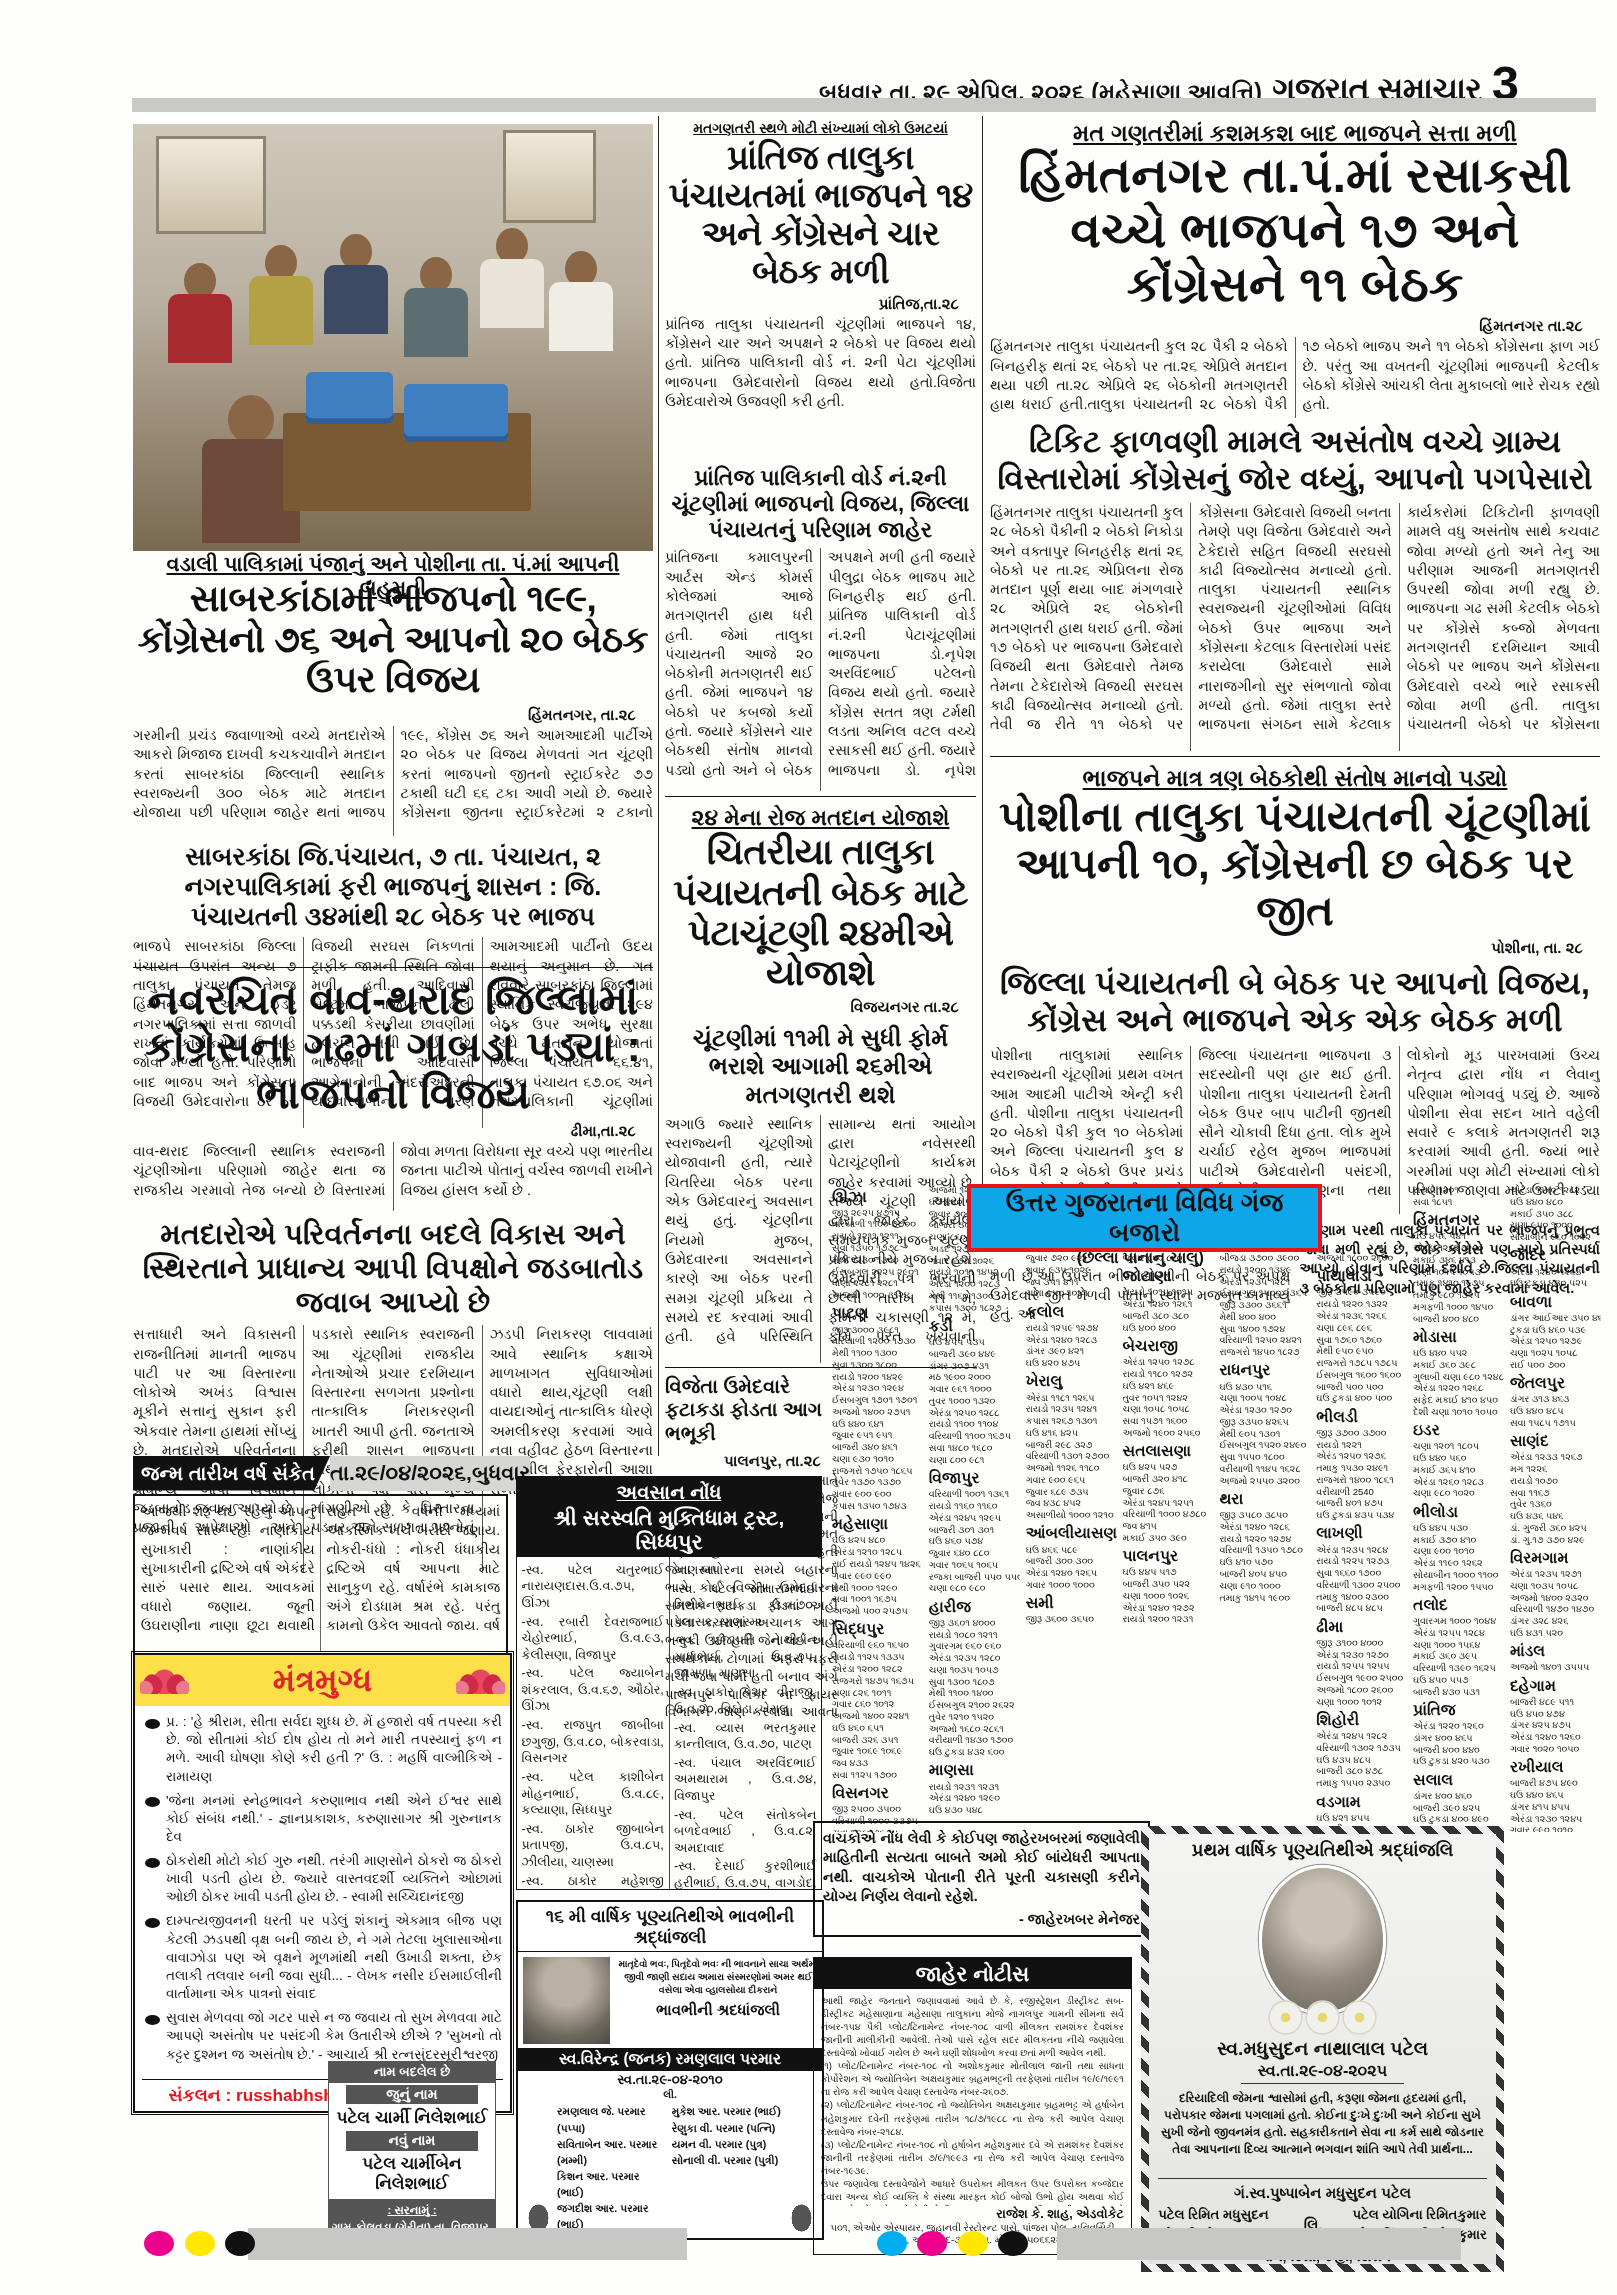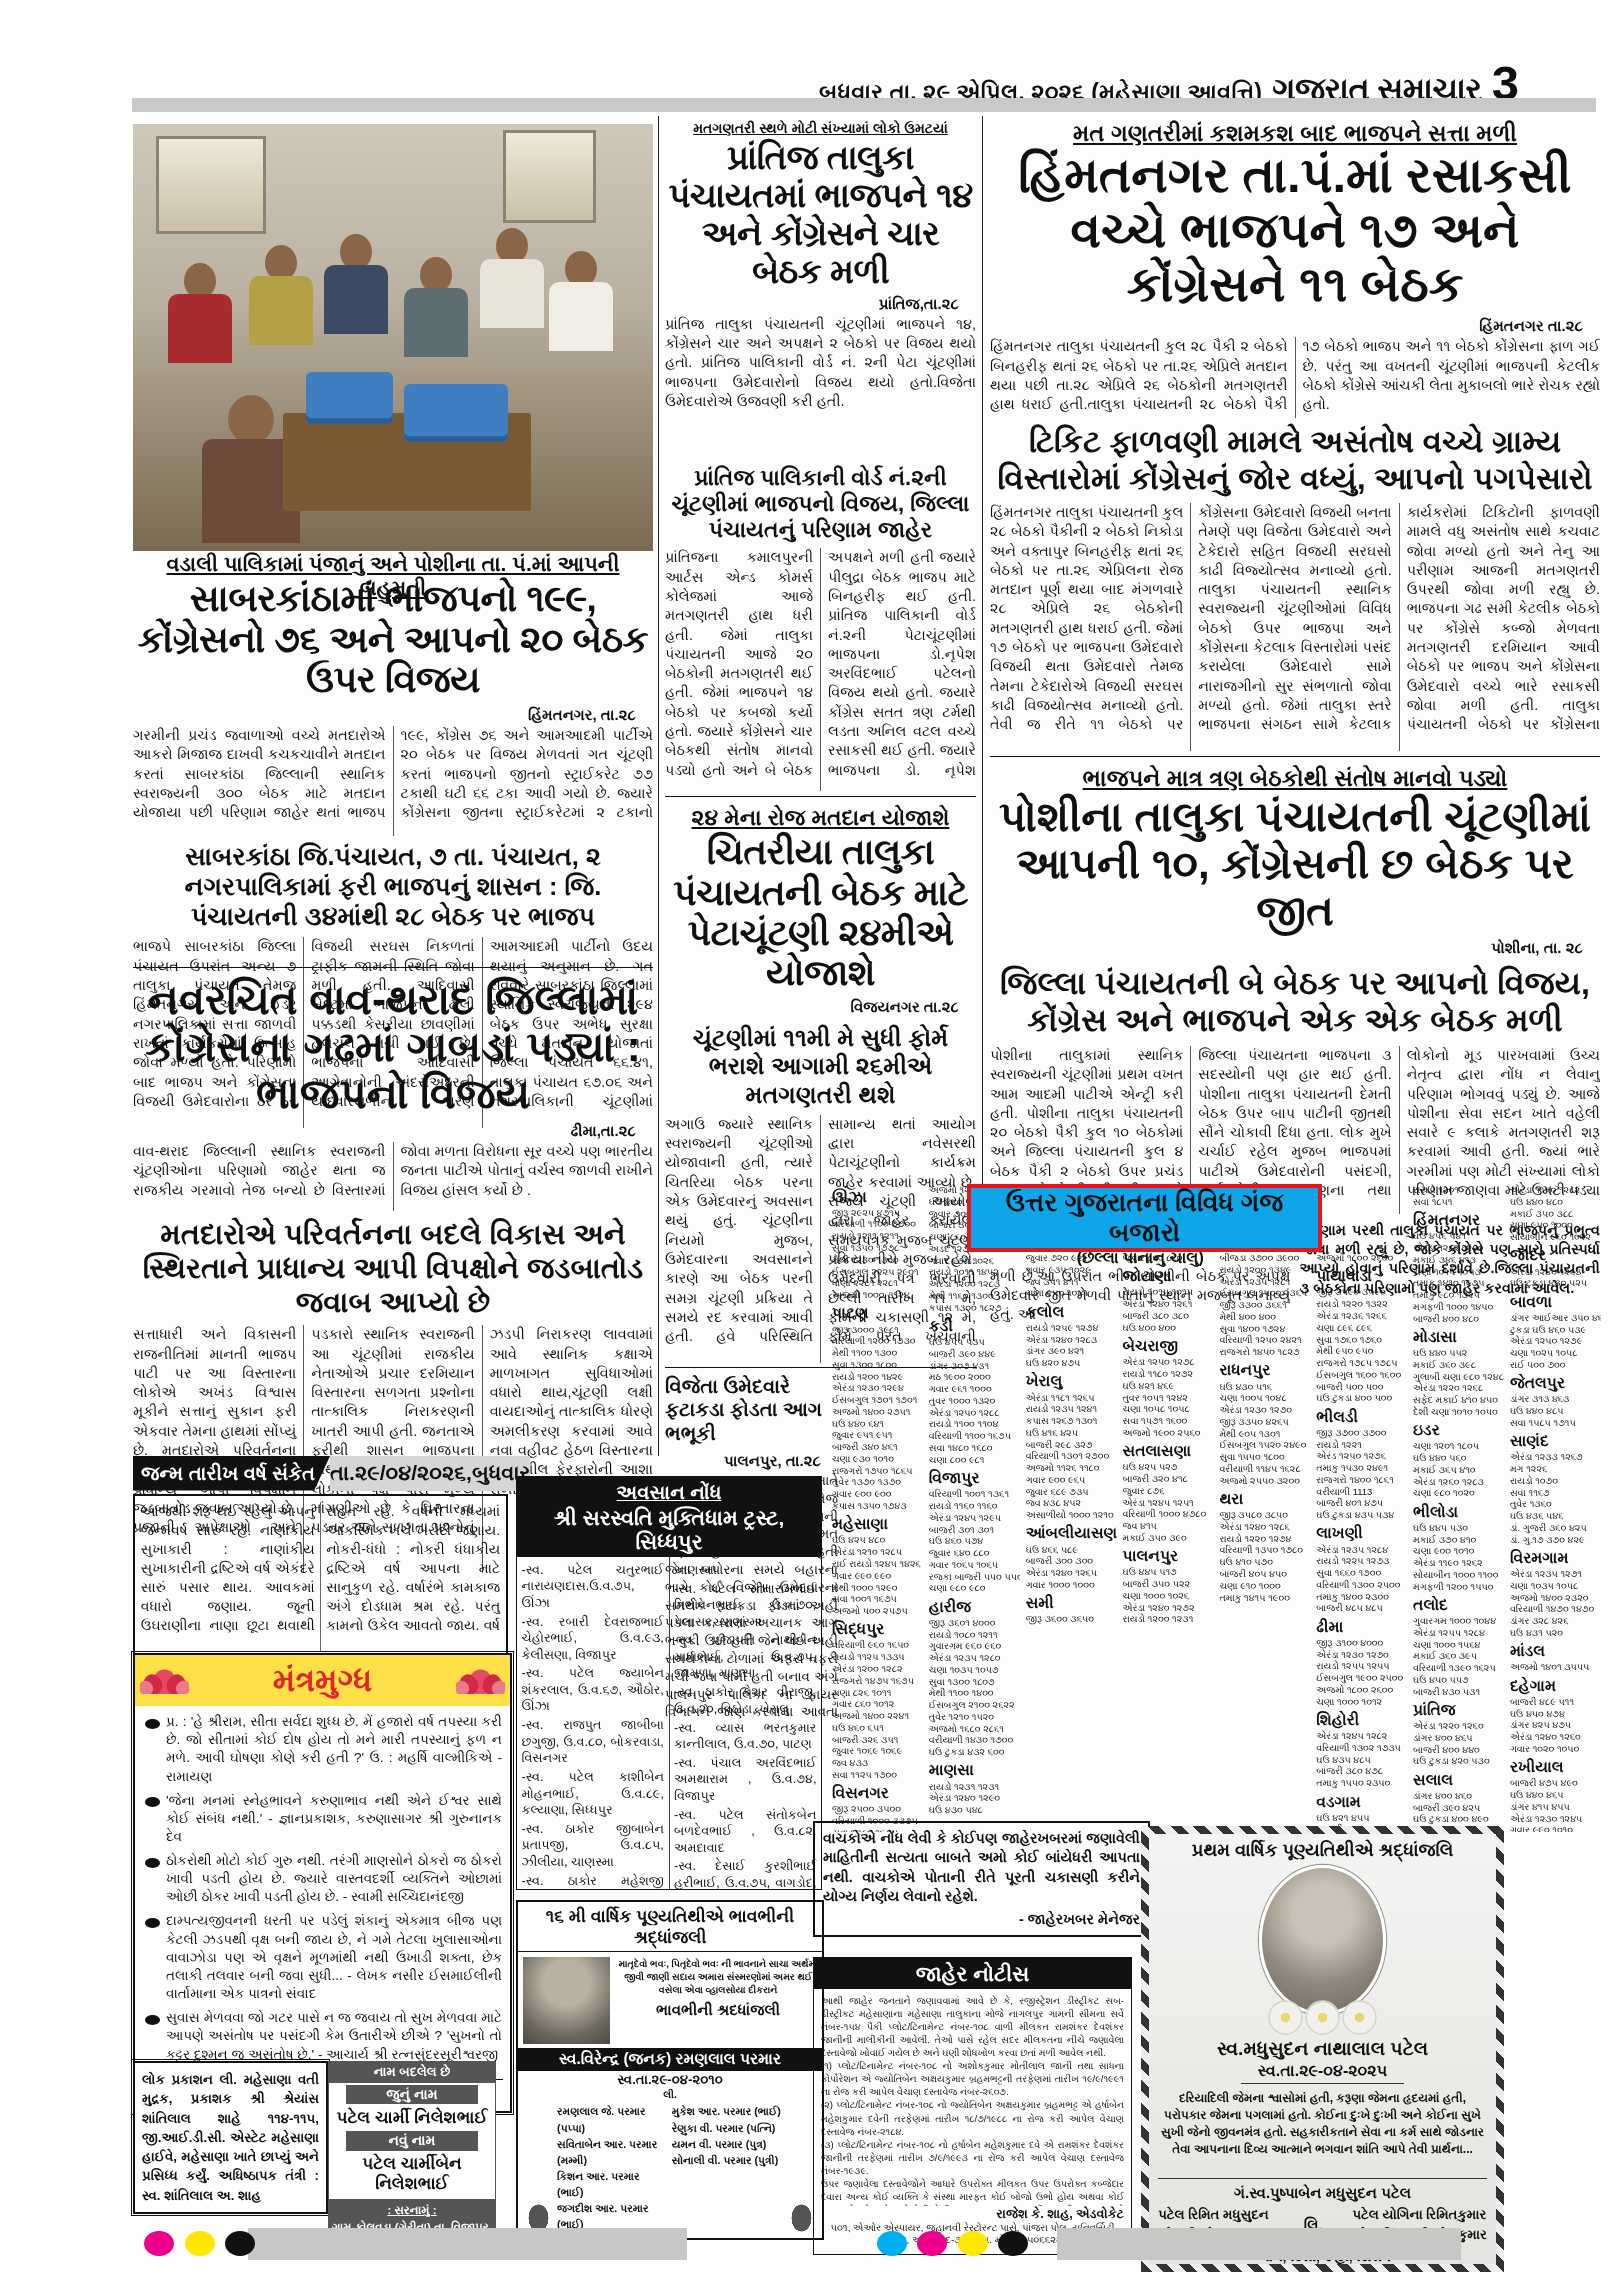--- a/index.html
+++ b/index.html
@@ -550,21 +550,21 @@
         <div class="market-row">રાજગરો ૧૭૮૫ ૧૭૮૫</div>
         <div class="market-row">ઈસબગુલ ૧૬૦૦ ૧૬૦૦</div>
         <div class="market-row">બાજરી ૫૦૦ ૫૦૦</div>
         <div class="market-row">ઘઉ ટુકડા ૪૦૦ ૫૦૦</div>
         <div class="market-name">ભીલડી</div>
         <div class="market-row">જીરૂ ૩૭૦૦ ૩૭૦૦</div>
         <div class="market-row">રાયડો ૧૨૨૧</div>
         <div class="market-row">એરંડ ૧૨૫૦ ૧૨૭૬</div>
         <div class="market-row">તમાકુ ૧૫૩૦ ૨૪૯૧</div>
         <div class="market-row">રાજગરો ૧૪૦૦ ૧૮૬૧</div>
-        <div class="market-row">વરીયાળી 1113</div>
+        <div class="market-row">વરીયાળી 2540</div>
         <div class="market-row">બાજરી ૪૦૧ ૪૭૫</div>
         <div class="market-row">ઘઉ ટુકડા ૪૩૫ ૫૩૪</div>
         <div class="market-name">લાખણી</div>
         <div class="market-row">એરંડા ૧૨૩૫ ૧૨૮૪</div>
         <div class="market-row">રાયડો ૧૨૨૫ ૧૨૭૩</div>
         <div class="market-row">સુવા ૧૬૬૦ ૧૭૦૦</div>
         <div class="market-row">વરિયાળી ૧૩૦૦ ૨૫૦૦</div>
         <div class="market-row">તમાકુ ૧૪૦૦ ૨૩૦૦</div>
         <div class="market-row">બાજરી ૪૮૫ ૪૮૫</div>
         <div class="market-name">ઢીમા</div>
@@ -726,21 +726,20 @@
         <div class="bigad-li">લિ.</div>
         <div class="bigad-nm">
             <div class="fam">પટેલ યોગિના રિમિતકુમાર</div>
             <div class="fam">પટેલ કિંજલ ડિન્કેશકુમાર</div>
           </div>
       </div>
       <div class="bigad-last">ઓમ, રિશા, રુહી, રિશિવ</div>
     </div>
   </div>
 
-  <div class="imprint">લોક પ્રકાશન લી. મહેસાણા વતી મુદ્રક, પ્રકાશક શ્રી શ્રેયાંસ શાંતિલાલ શાહે ૧૧૪-૧૧૫, જી.આઈ.ડી.સી. એસ્ટેટ મહેસાણા હાઈવે, મહેસાણા ખાતે છાપ્યું અને પ્રસિધ્ધ કર્યું. અધિષ્ઠાપક તંત્રી : સ્વ. શાંતિલાલ અ. શાહ</div>
   <div class="namechange">
     <div class="nc-row">નામ બદલેલ છે</div>
     <div class="nc-sub">જુનું નામ</div>
     <div class="nc-val">પટેલ ચાર્મી નિલેશભાઈ</div>
     <div class="nc-sub">નવું નામ</div>
     <div class="nc-val">પટેલ ચાર્મીબેન નિલેશભાઈ</div>
     <div class="nc-addr">
       <span class="u">: સરનામું :</span><br>
       <span>ગામ-કોલવડા (ગેરીતા) તા. વિજાપુર, જિ.મહેસાણા-૩૮૨૮૨૦</span>
     </div>

